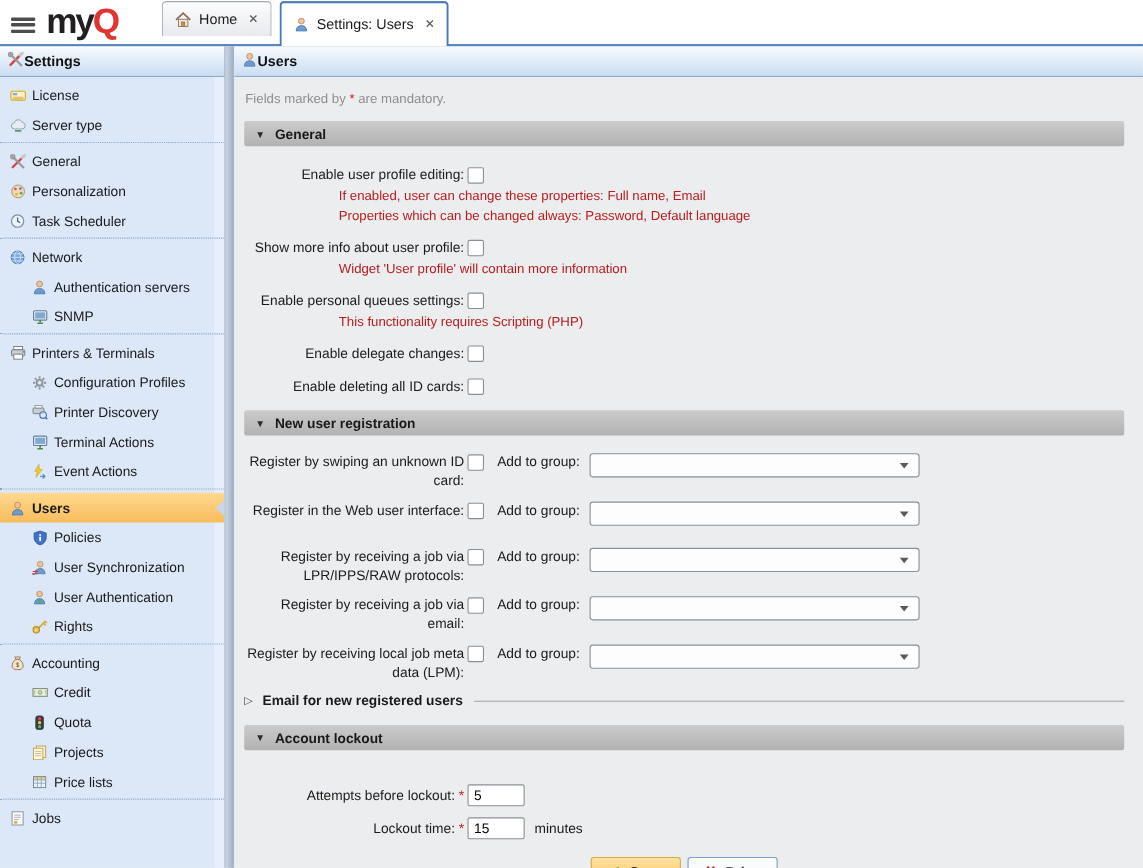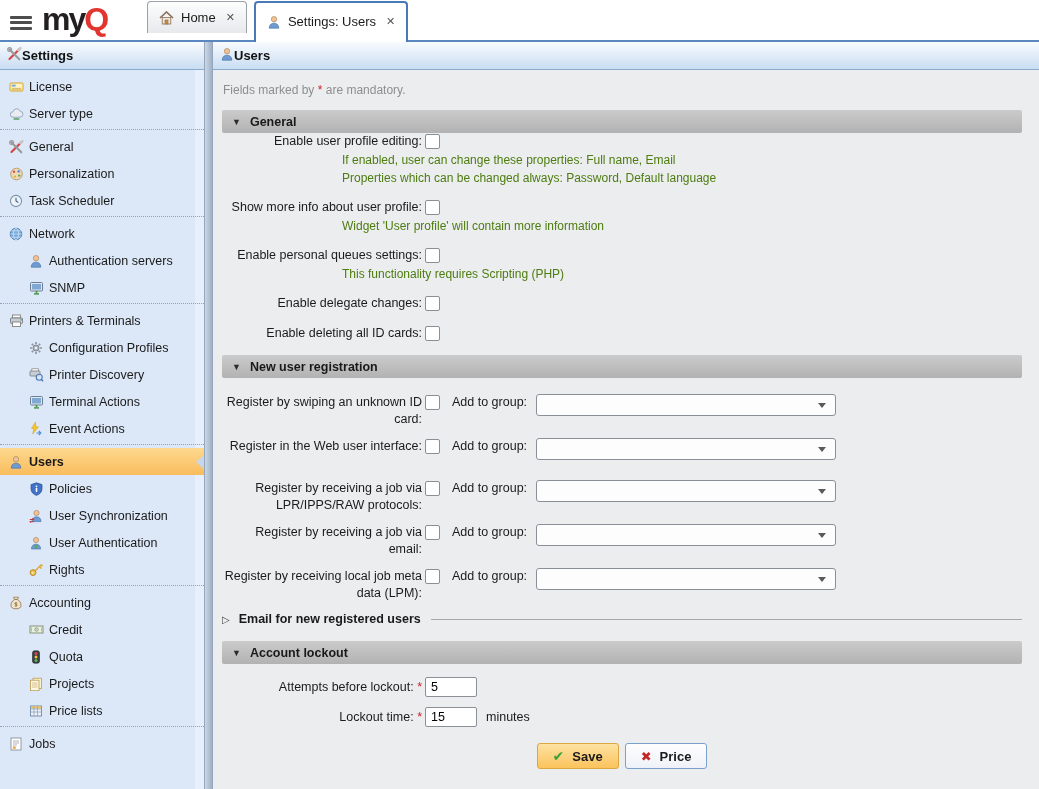--- a/index.html
+++ b/index.html
@@ -41,28 +41,28 @@
        border-left:1px solid #94a6bb;border-right:1px solid #94a6bb;cursor:col-resize;box-sizing:border-box;}
 
   .main{flex:1;background:#ebedef;display:flex;flex-direction:column;min-width:0;}
   .content{flex:1;padding:0 17px 0 9px;overflow:hidden;}
   .note{margin:13px 0 13px 1px;font-size:12px;color:#8e8e8e;}
   .note .star{color:#cc1f1f;}
   .secbar{height:23px;background:linear-gradient(#cbcbcb,#b2b2b2);border-radius:2px;display:flex;
        align-items:center;gap:9px;padding:0 10px;font-weight:bold;font-size:12.5px;color:#191919;cursor:pointer;}
   .secbar .tri{font-size:9px;color:#2b2b2b;}
 
-  .fields{}
+  .fields{padding-top:18px;}
   .fields.reg{padding-top:16px;}
   .fields.lock{margin-top:12px;}
   .fieldrow{display:flex;align-items:flex-start;}
   .flabel{width:200px;flex:none;text-align:right;font-size:12.5px;color:#1b1b1b;line-height:17px;}
   .cb{width:13px;height:13px;background:#fff;border:1px solid #8a8f96;border-radius:2px;margin-left:3px;
        margin-top:1px;flex:none;cursor:pointer;}
-  .fhelp{margin-left:120px;font-size:12px;color:#4d7c0f;line-height:15px;margin-top:3px;}
+  .fhelp{margin-left:86px;font-size:12px;color:#b91c1c;line-height:15px;margin-top:3px;}
   .gfield{margin-bottom:13px;}
   .regrow{display:flex;align-items:flex-start;margin-bottom:10px;min-height:32px;}
   .addlbl{margin-left:12px;font-size:12.5px;line-height:15px;padding-top:1px;flex:none;}
   .dd{margin-left:9px;width:300px;height:22px;background:#fdfdfe;border:1px solid #8b9097;border-radius:3px;
        position:relative;cursor:pointer;box-sizing:border-box;flex:none;}
   .dd::after{content:"";position:absolute;right:9px;top:8px;border-left:4px solid transparent;
        border-right:4px solid transparent;border-top:5px solid #5a5a5a;}
   .subsec{display:flex;align-items:center;margin:4px 0 15px 0;}
   .subsec .tri{font-size:10px;color:#444;margin-right:9px;}
   .subsec .lbl{font-weight:bold;font-size:12.5px;white-space:nowrap;}

